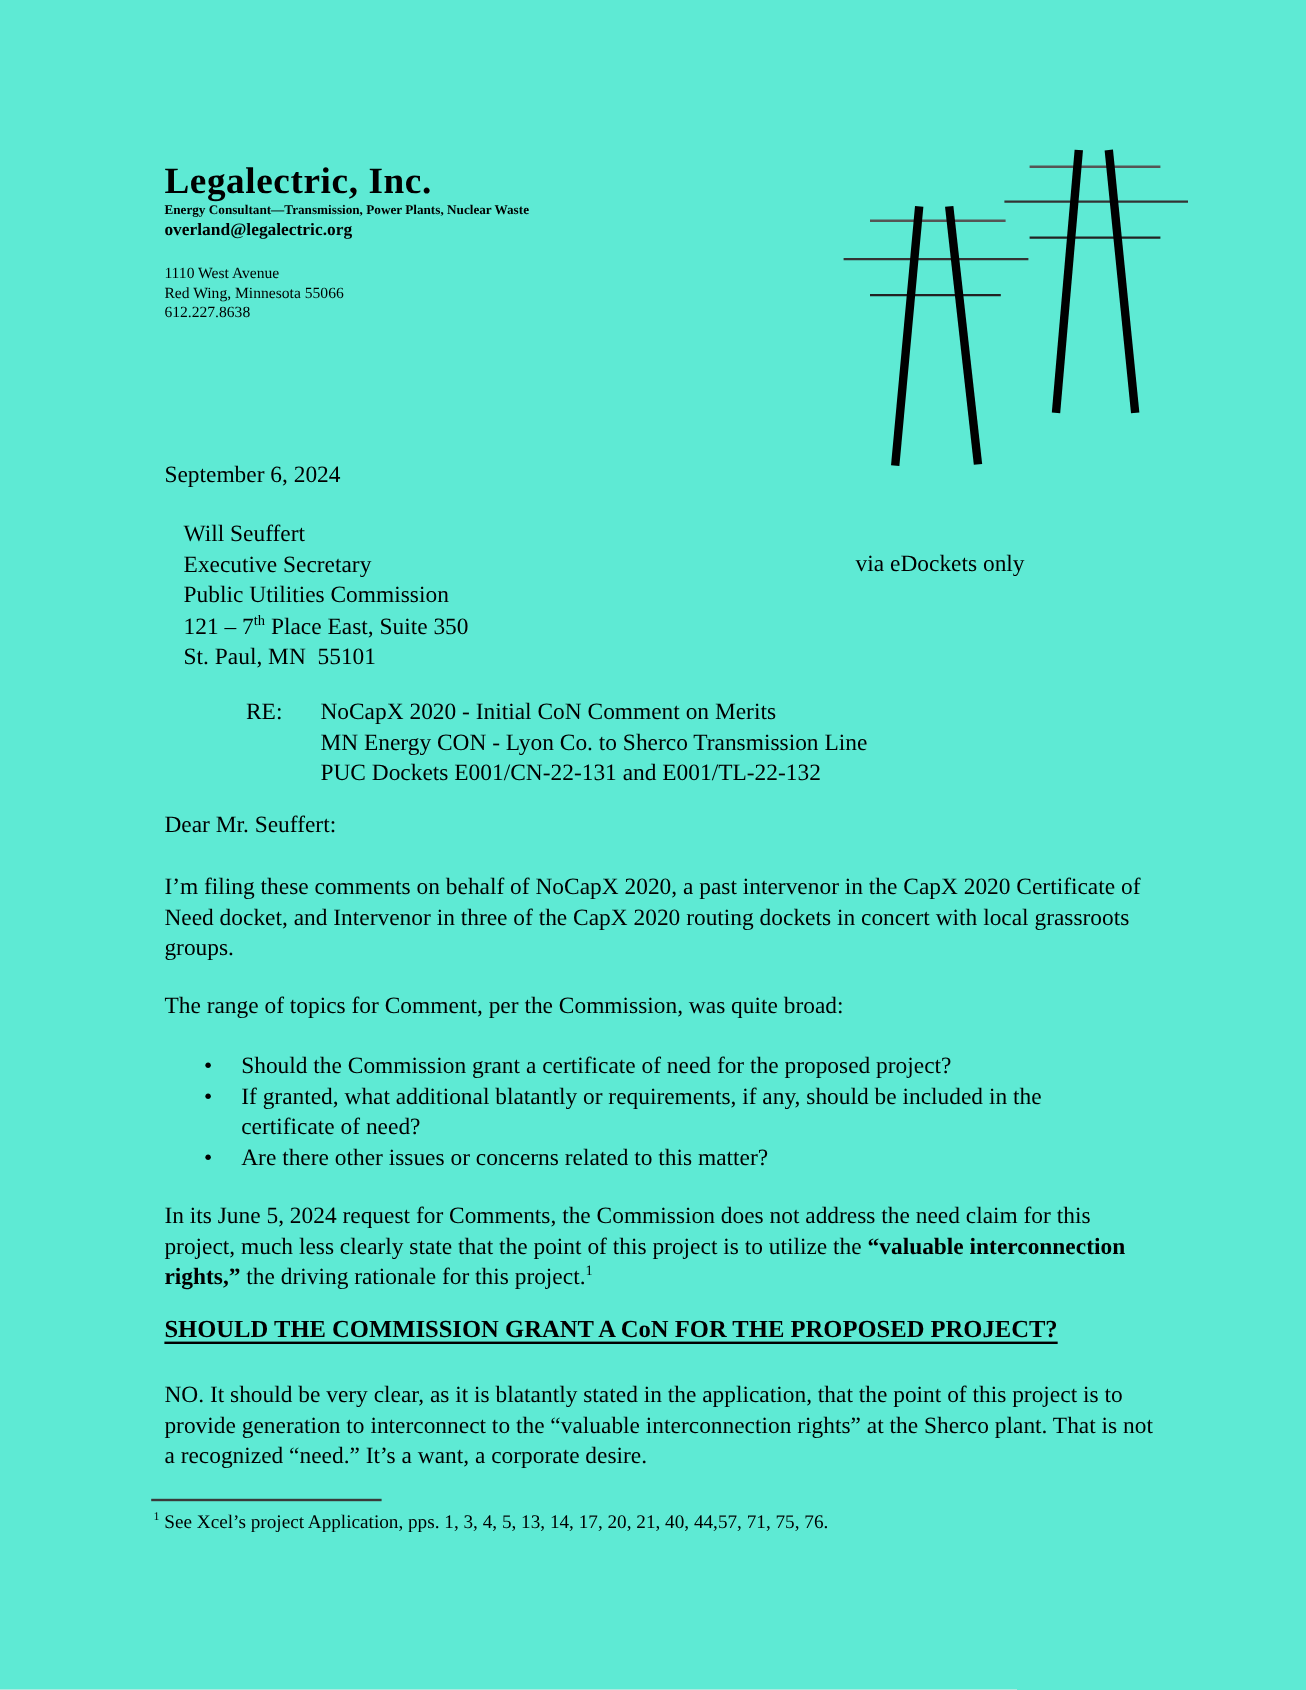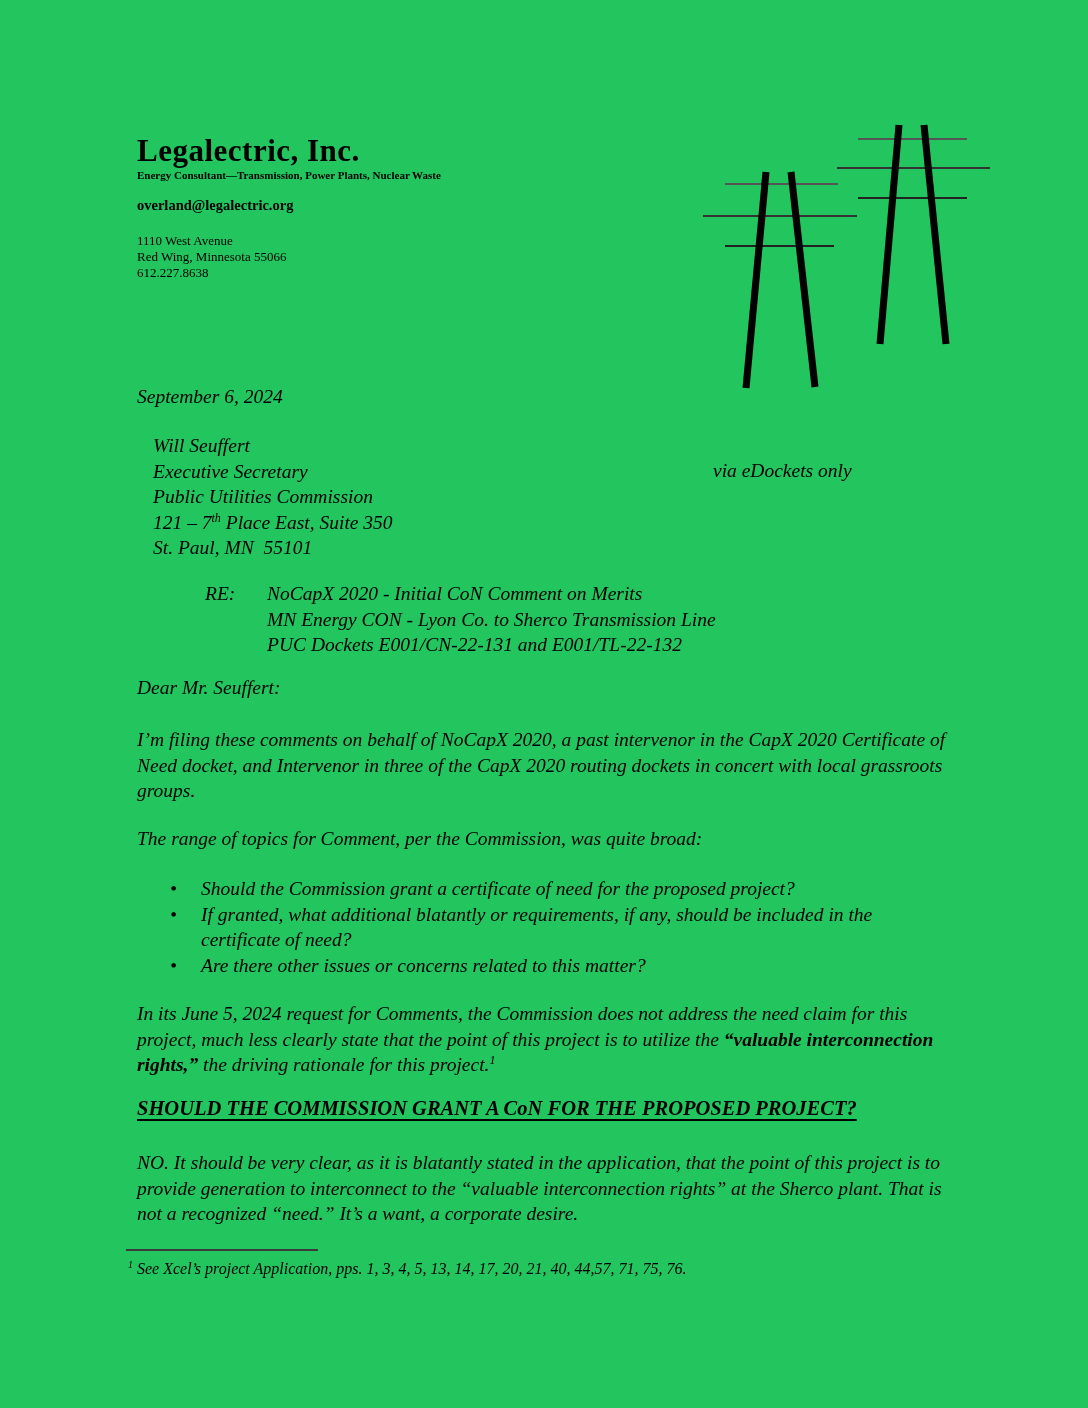--- a/index.html
+++ b/index.html
@@ -1,37 +1,37 @@
 <!DOCTYPE html>
 <html><head>
 <meta charset="utf-8">
 <style>
   html,body{margin:0;padding:0;background:#e8e8e8;}
   .page{
     position:relative;
     width:1088px;
     height:1408px;
     margin:0 auto;
-    background:#22c55e;
+    background:#5eead4;
     font-family:"Liberation Serif", serif;
     color:#000;
     overflow:hidden;
   }
   
   .letterhead{position:absolute;left:137px;top:134px;width:560px;}
   .company{font-size:31px;font-weight:bold;letter-spacing:.5px;line-height:34px;}
   .name-line{position:relative;margin-top:5px;font-size:20px;font-weight:bold;height:24px;white-space:nowrap;}
   .attorney-title{position:absolute;left:201px;top:0;}
   .tagline{margin-top:1px;font-size:11px;font-weight:bold;}
-  .lh-email{margin-top:16px;font-size:14.5px;font-weight:bold;}
+  .lh-email{margin-top:3px;font-size:14.5px;font-weight:bold;}
   .lh-addr{margin-top:19px;font-size:13px;line-height:16px;}
   
   .towers{position:absolute;left:690px;top:110px;}
   
-  .abs{position:absolute;left:137px;font-size:19.5px;line-height:25.5px;font-style:italic;}
+  .abs{position:absolute;left:137px;font-size:19.5px;line-height:25.5px;}
   .date{top:384px;}
   .recipient{top:433px;margin-left:16px;}
   .via{left:713px;top:458px;}
   .re-block{top:581px;width:760px;}
   .re-label{position:absolute;left:68px;top:0;}
   .re-lines{margin-left:130px;}
   .salutation{top:675px;}
   .para{margin:0;width:828px;}
   .p1{top:727px;}
   .p2{top:826px;}

